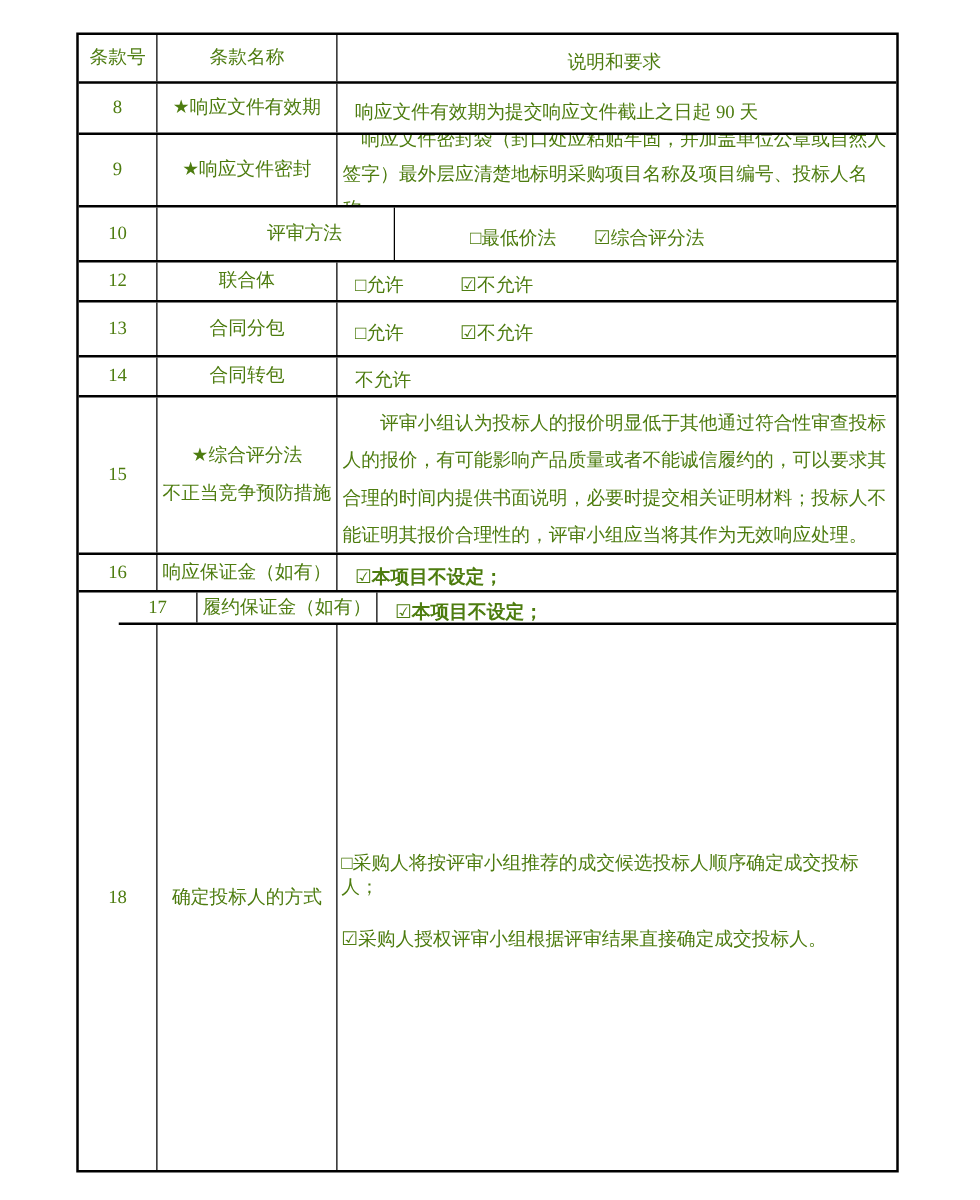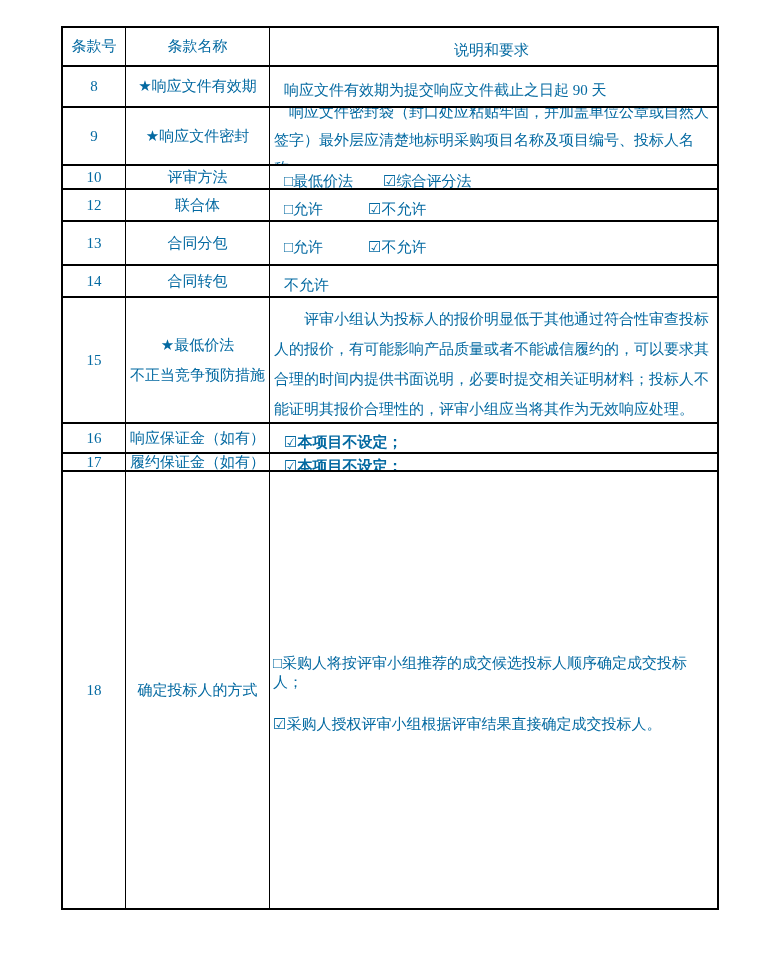--- a/index.html
+++ b/index.html
@@ -6,21 +6,21 @@
     margin: 0;
     padding: 0;
     background: #ffffff;
   }
   .page {
     position: relative;
     width: 784px;
     height: 960px;
     background: #ffffff;
     font-family: "Liberation Serif", "DejaVu Serif", "DejaVu Sans", serif;
-    color: #0369a1;
+    color: #4d7c0f;
     overflow: hidden;
   }
   .doc-table {
     position: absolute;
     left: 61px;
     top: 26px;
     width: 658px;
     border: 2px solid #000000;
     box-sizing: border-box;
     background: #ffffff;
@@ -57,28 +57,28 @@
   .col-desc {
     flex: 1 1 auto;
     justify-content: flex-start;
     text-align: left;
     padding: 10px 8px 2px 4px;
   }
   
   .r-h  { height: 39px; }
   .r-8  { height: 41px; }
   .r-9  { height: 58px; }
-  .r-10 { height: 24px; }
+  .r-10 { height: 44px; gap: 46px; }
   .r-11 { height: 31px; }
   .r-12 { height: 32px; }
   .r-13 { height: 44px; }
   .r-14 { height: 32px; }
   .r-15 { height: 126px; }
   .r-16 { height: 30px; }
-  .r-17 { height: 18px; }
+  .r-17 { height: 26px; margin-left: 32px; }
   .r-18 { height: 436px; }
   .header-cell {
     justify-content: center;
     text-align: center;
   }
   .desc-pad { padding-left: 14px; }
   .desc-para {
     display: block;
     line-height: 28px;
     text-indent: 1em;
@@ -148,21 +148,21 @@
 
     <div class="tr r-14">
       <div class="td col-no">14</div>
       <div class="td col-name">合同转包</div>
       <div class="td col-desc desc-pad">不允许</div>
     </div>
 
     <div class="tr r-15">
       <div class="td col-no">15</div>
       <div class="td col-name">
-        <span class="name-line">★最低价法</span>
+        <span class="name-line">★综合评分法</span>
         <span class="name-line">不正当竞争预防措施</span>
       </div>
       <div class="td col-desc">
         <span class="desc-para-15">评审小组认为投标人的报价明显低于其他通过符合性审查投标人的报价，有可能影响产品质量或者不能诚信履约的，可以要求其合理的时间内提供书面说明，必要时提交相关证明材料；投标人不能证明其报价合理性的，评审小组应当将其作为无效响应处理。</span>
       </div>
     </div>
 
     <div class="tr r-16">
       <div class="td col-no">16</div>
       <div class="td col-name">响应保证金（如有）</div>

